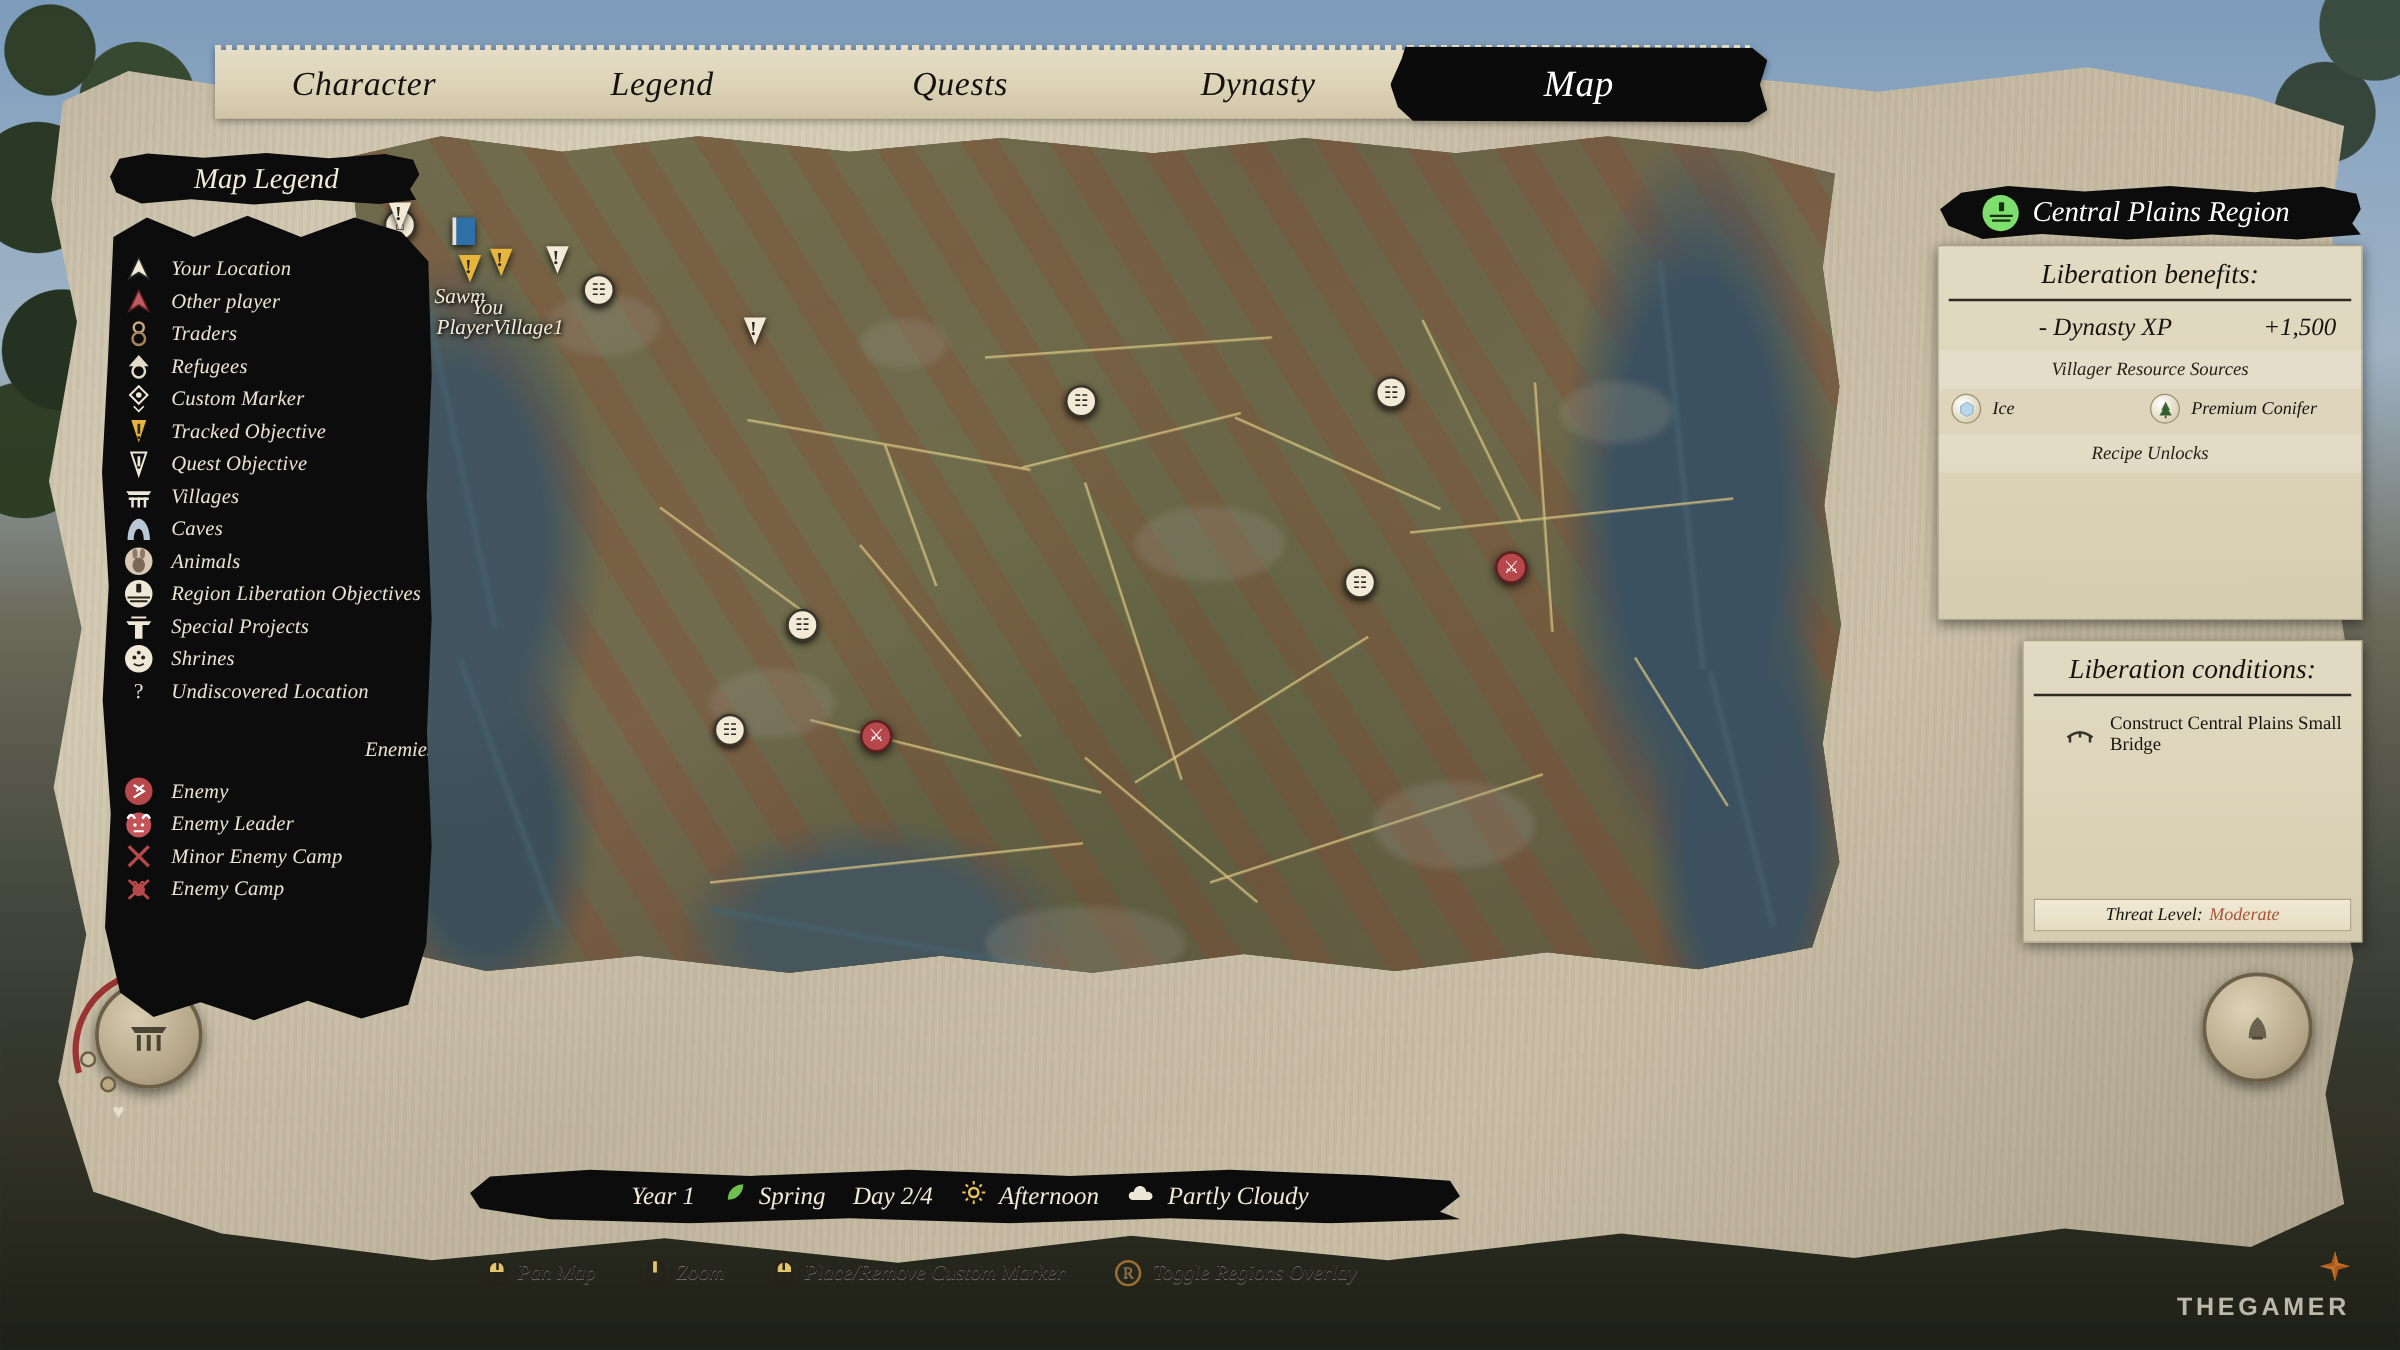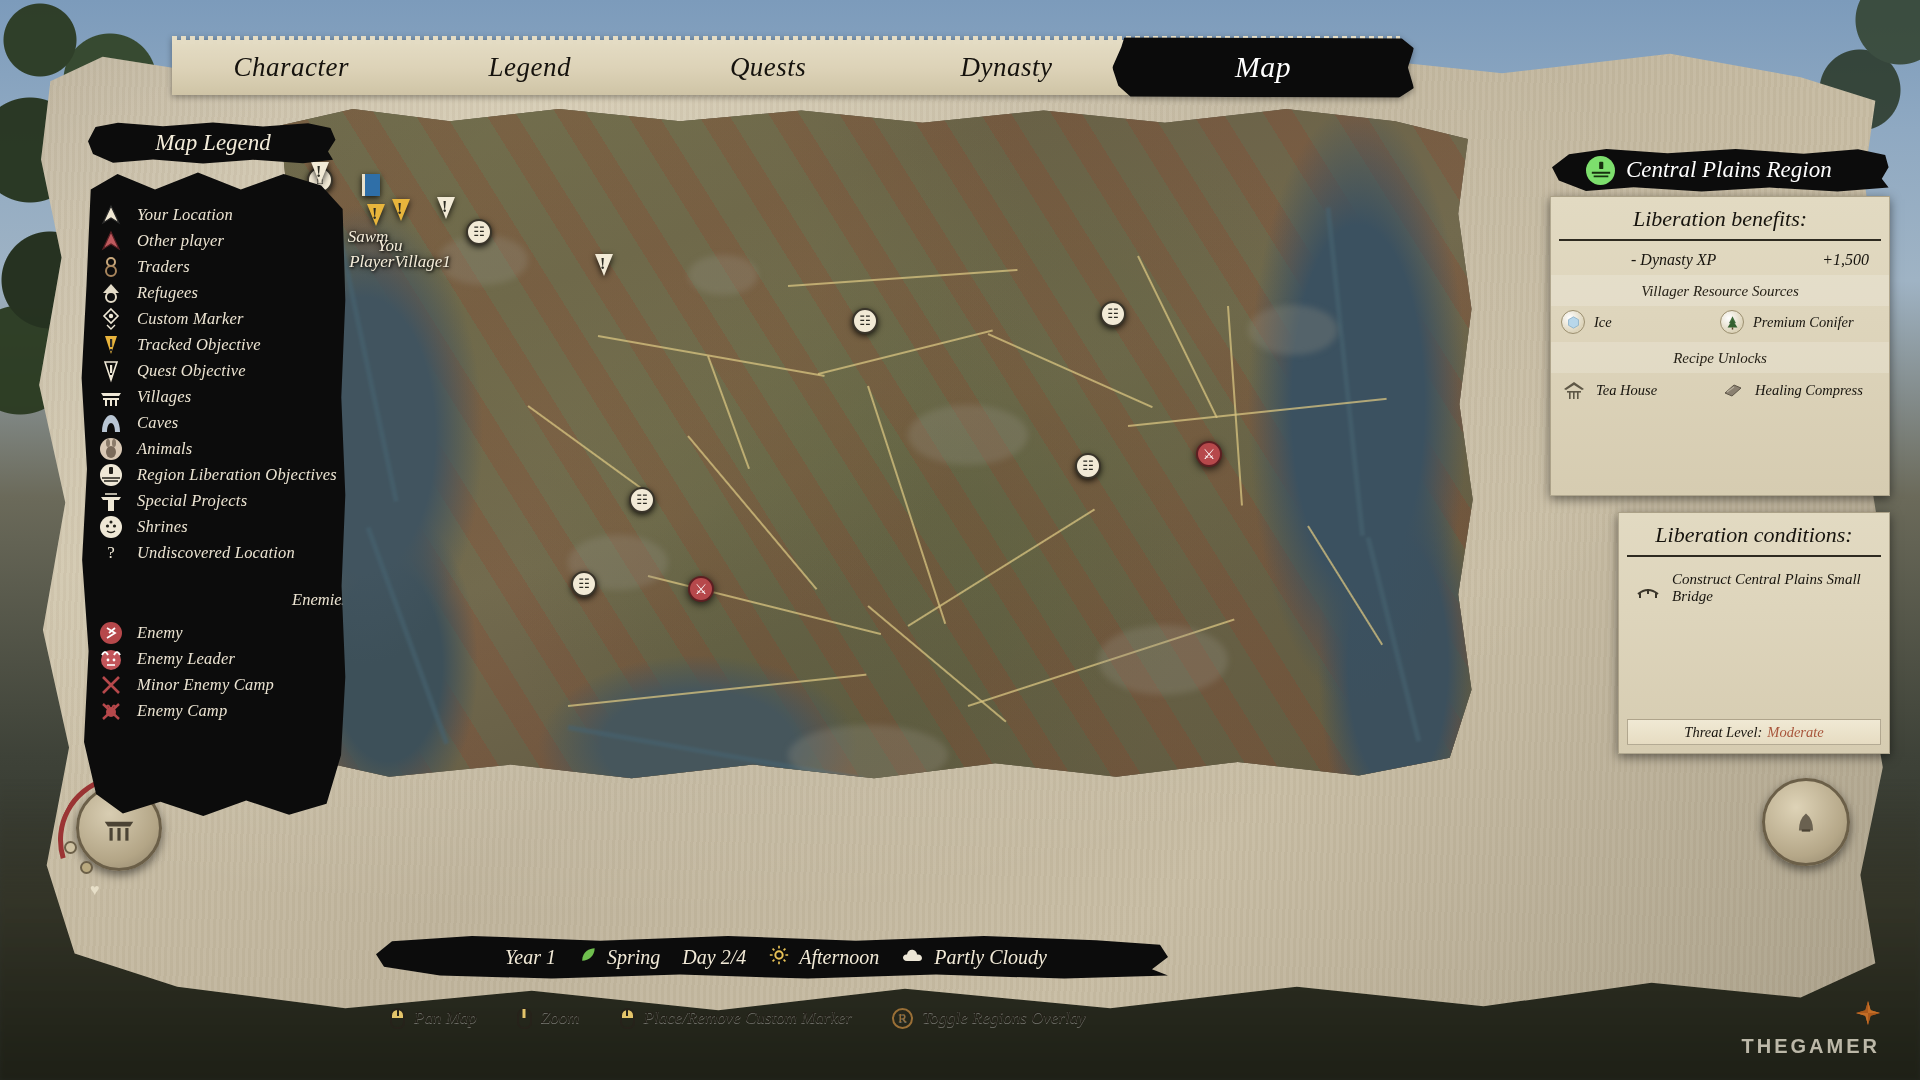--- a/index.html
+++ b/index.html
@@ -255,42 +255,42 @@
   #card-benefits { top: 196px; width: 340px; height: 300px; }
   #card-conditions { top: 512px; width: 272px; height: 242px; }
 
   .card-h {
     text-align: center; font-size: 22px; font-style: italic; color: #16130d;
     padding: 9px 0 7px;
   }
   .card-rule { height: 2px; background: #2e2a20; margin: 0 8px 4px; }
   .row-xp {
     display: flex; justify-content: space-between; align-items: center;
-    padding: 6px 20px 6px 80px; font-size: 16px; font-style: italic; color: #17140e;
+    padding: 6px 20px 6px 80px; font-size: 20px; font-style: italic; color: #17140e;
   }
   .sub-h {
     text-align: center; font-size: 15px; font-style: italic; color: #262117;
     padding: 8px 0 6px; background: rgba(255,255,255,.18);
   }
   .pair {
     display: flex; padding: 4px 10px 8px;
   }
   .pair-item { flex: 1; display: flex; align-items: center; gap: 9px; }
   .pair-item .pi-tx { font-size: 14.5px; font-style: italic; color: #17140e; white-space: nowrap; }
   .res-ic {
     width: 24px; height: 24px; border-radius: 50%;
     border: 1.5px solid #9c9070;
     background: radial-gradient(circle at 35% 32%, #fff 0%, #dcd3b9 70%);
     display: flex; align-items: center; justify-content: center; font-size: 13px;
     flex: 0 0 24px;
   }
   .cond-row {
-    display: flex; align-items: flex-end; gap: 11px;
+    display: flex; align-items: center; gap: 11px;
     padding: 10px 12px 0 16px;
-    font-size: 15px; font-style: italic; color: #17140e;
+    font-size: 15px; color: #17140e; margin-left: 16px;
   }
   #threat-bar {
     position: absolute; left: 8px; right: 8px; bottom: 8px; height: 26px;
     background: linear-gradient(180deg, #f0e9d4, #e6dcc2);
     border: 1px solid rgba(120,108,84,.5);
     display: flex; align-items: center; justify-content: center;
     font-size: 14.5px; font-style: italic; color: #16130d;
   }
   #threat-bar .tv { color: #a8553b; margin-left: 5px; }
 
@@ -728,43 +728,20 @@
               <path d="M12 3 L17 13 L7 13 Z" fill="#3f6b3a"></path>
               <path d="M12 8 L19 19 L5 19 Z" fill="#34602f"></path>
               <rect x="11" y="19" width="2" height="3" fill="#5a4226"></rect>
             </svg>
         </span>
         <span class="pi-tx">Premium Conifer</span>
       </div>
     </div>
 
     <div class="sub-h">Recipe Unlocks</div>
-    <div class="pair">
-      <div class="pair-item">
-        <span class="lg-ic">
-          <svg viewBox="0 0 24 24" width="22" height="22">
-              <path d="M2 11 L12 4 L22 11 L20 12 L12 7 L4 12 Z" fill="#5e5746"></path>
-              <rect x="5" y="13" width="14" height="1.6" fill="#5e5746"></rect>
-              <rect x="7" y="14" width="1.6" height="7" fill="#5e5746"></rect>
-              <rect x="15" y="14" width="1.6" height="7" fill="#5e5746"></rect>
-              <rect x="11" y="14" width="1.6" height="7" fill="#5e5746"></rect>
-            </svg>
-        </span>
-        <span class="pi-tx">Tea House</span>
-      </div>
-      <div class="pair-item">
-        <span class="lg-ic">
-          <svg viewBox="0 0 24 24" width="22" height="22">
-              <path d="M4 15 L13 7 L20 10 L11 18 Z" fill="#8a8070" stroke="#5d5547" stroke-width="1"></path>
-              <path d="M6 14 L13 9" stroke="#b7ae9b" stroke-width="1.2"></path>
-            </svg>
-        </span>
-        <span class="pi-tx">Healing Compress</span>
-      </div>
-    </div>
   </div>
 
   <div class="card" id="card-conditions">
     <div class="card-h">Liberation conditions:</div>
     <div class="card-rule"></div>
 
     <div class="cond-row">
       <span class="lg-ic">
         <svg viewBox="0 0 24 24" width="22" height="22">
             <path d="M2 14 Q12 6 22 14" stroke="#3a352a" stroke-width="2" fill="none"></path>

